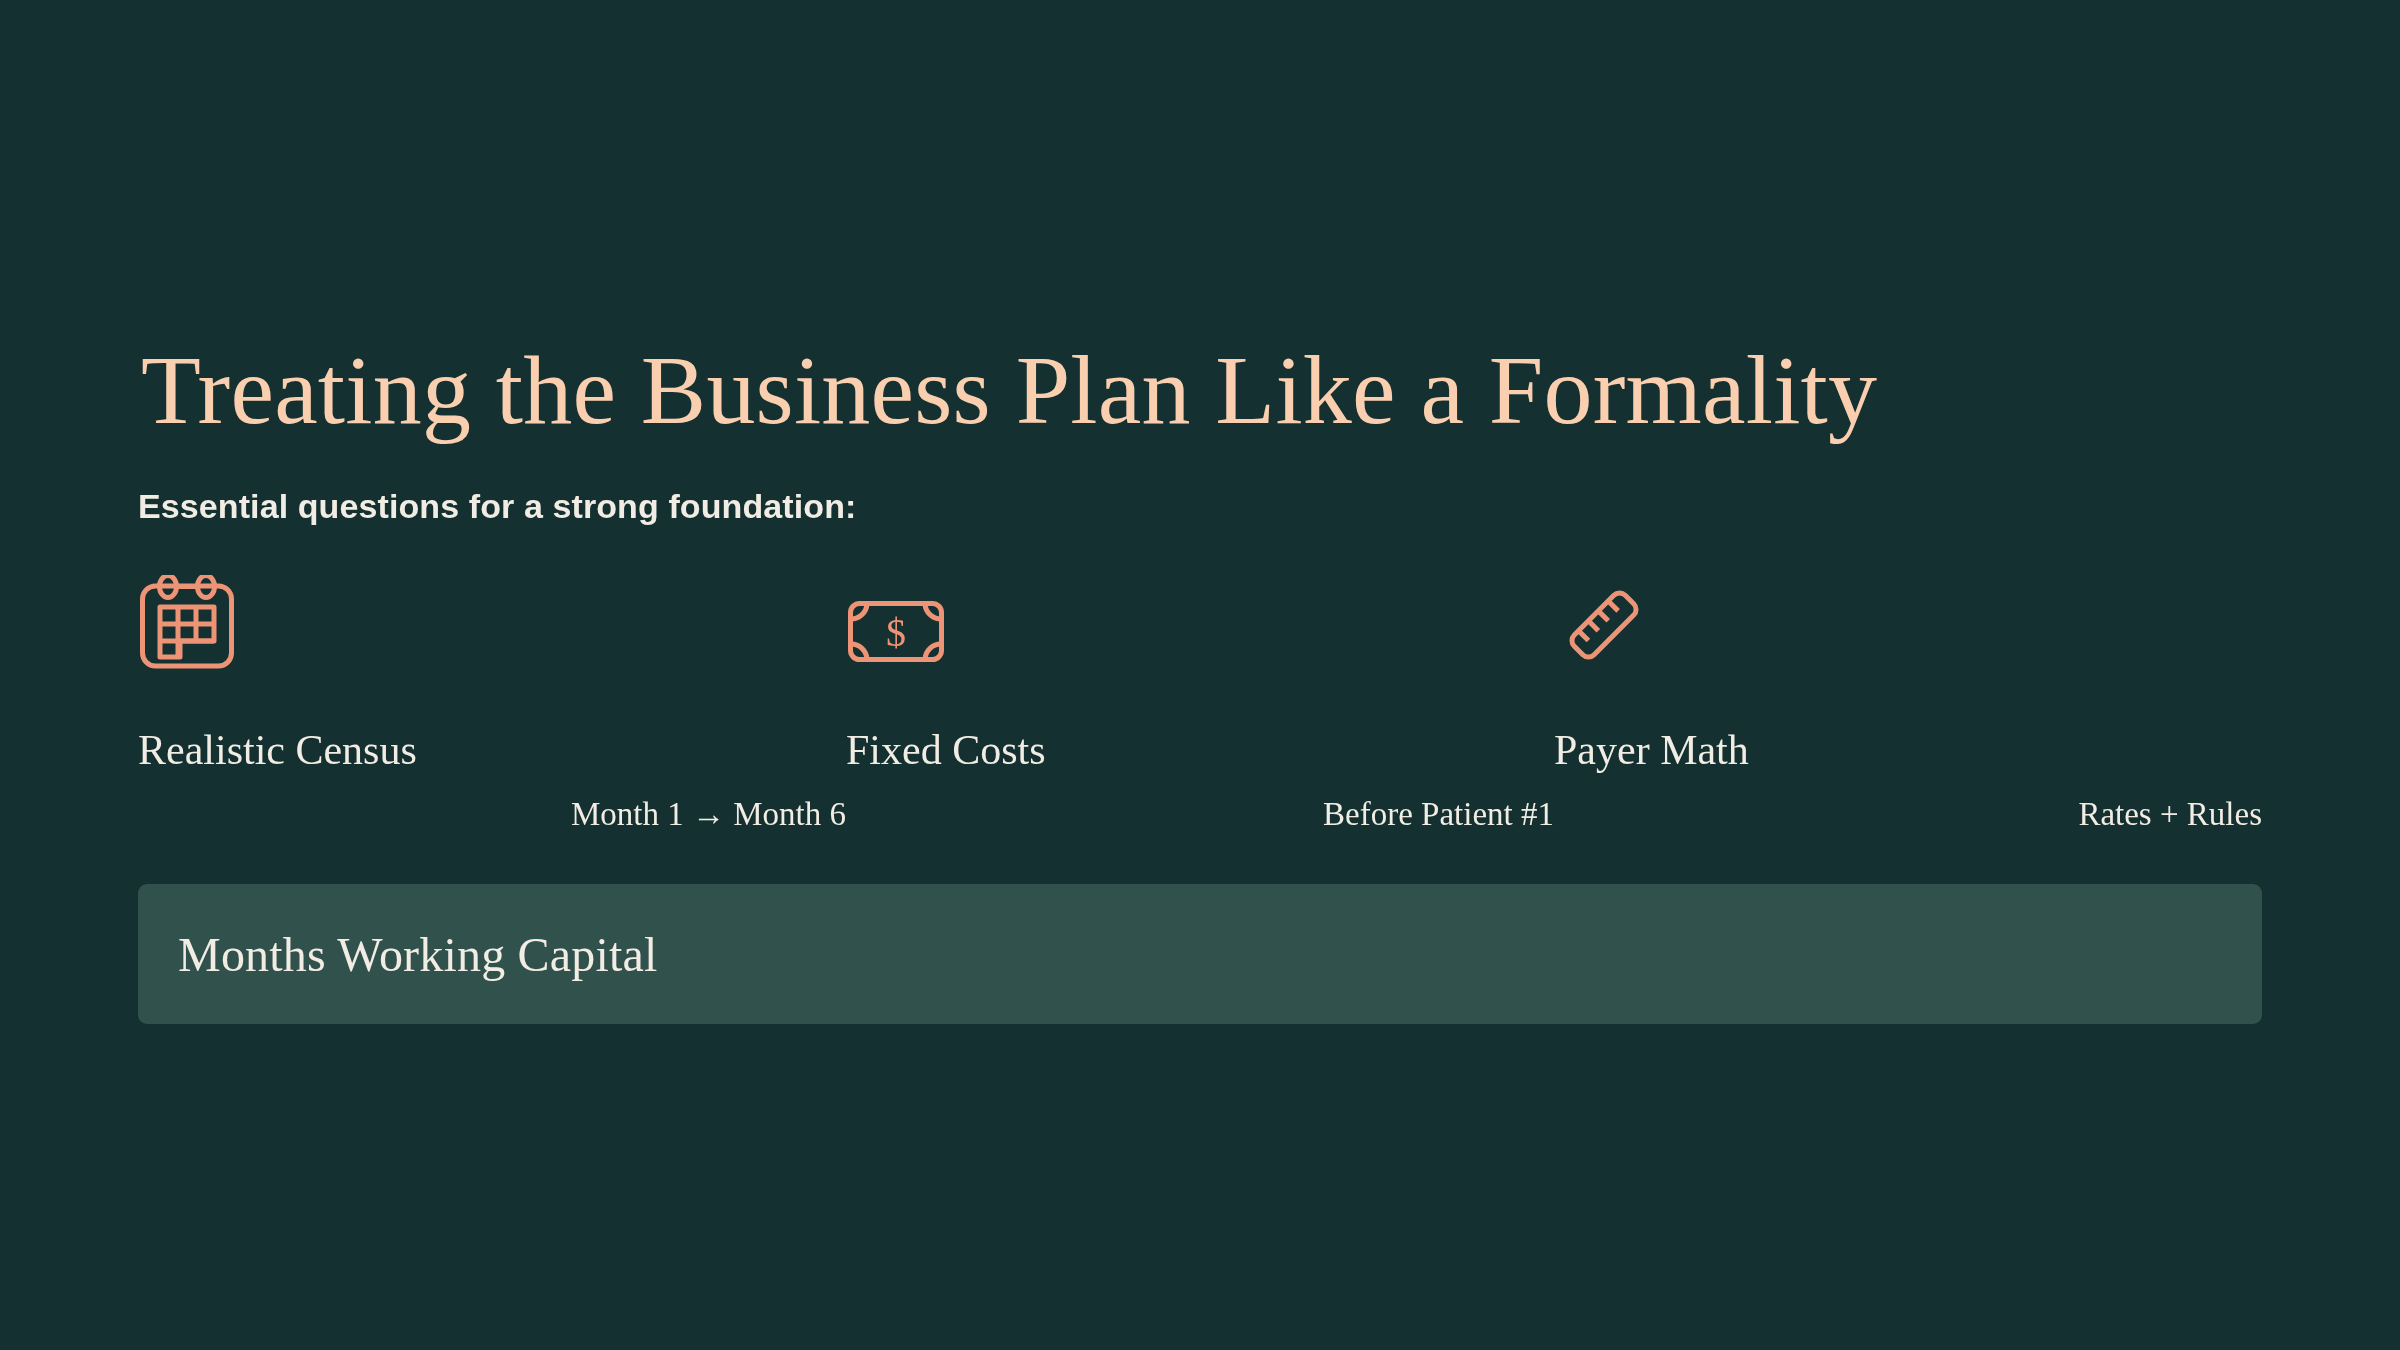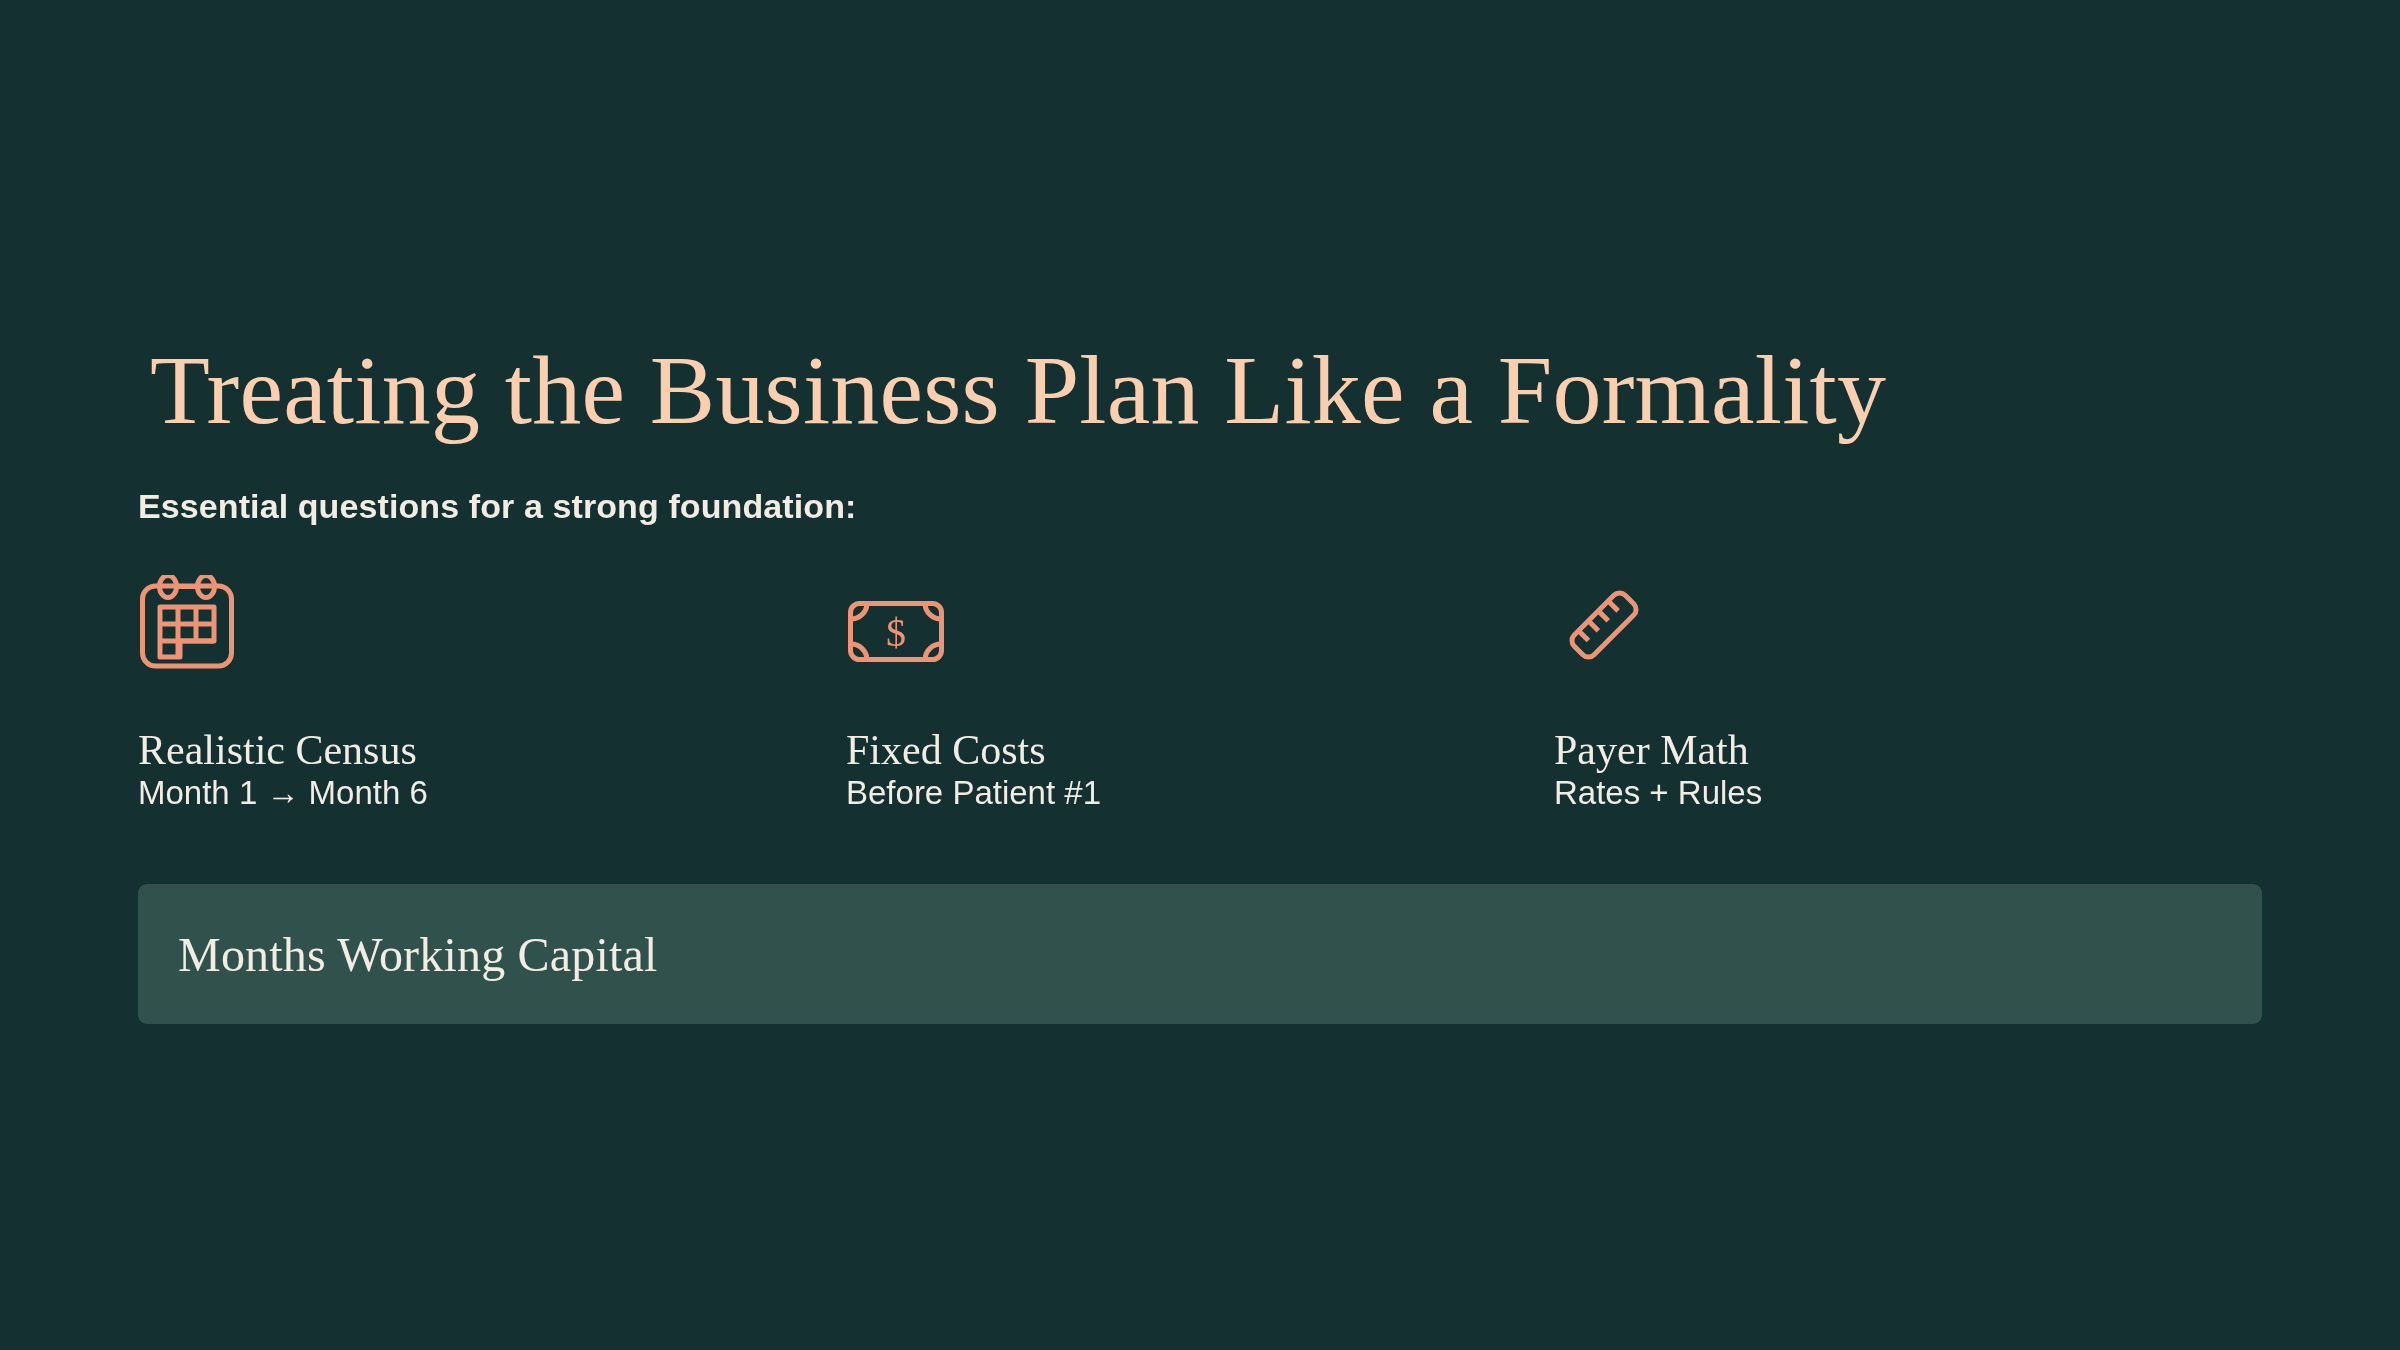--- a/index.html
+++ b/index.html
@@ -26,21 +26,21 @@
     position: absolute;
     left: 138px;
     top: 0;
     width: 2124px;
     height: 1350px;
   }
 
   
   .title {
     position: absolute;
-    left: 12px;
+    left: 3px;
     top: 272px;
     font-family: "Liberation Serif", "DejaVu Serif", serif;
     font-size: 98px;
     line-height: 1.08;
     font-weight: 400;
     color: #F9CFAF;
     letter-spacing: 0.2px;
     white-space: nowrap;
   }
 
@@ -83,26 +83,28 @@
     margin-top: 42px;
     font-family: "Liberation Serif", "DejaVu Serif", serif;
     font-size: 42px;
     font-weight: 400;
     color: #F2EDE4;
     line-height: 1.1;
     white-space: nowrap;
   }
 
   .col-sub {
-    font-family: Liberation Sans, sans-serif;
+    margin-top: 22px;
+    font-family: Liberation Serif, serif;
     font-size: 33px;
     font-weight: 400;
     color: #F2EDE4;
     line-height: 1.2;
     white-space: nowrap;
+    text-align: right;
   }
 
   
   .banner {
     position: absolute;
     left: 0;
     top: 884px;
     width: 2124px;
     height: 140px;
     background: #31514C;

